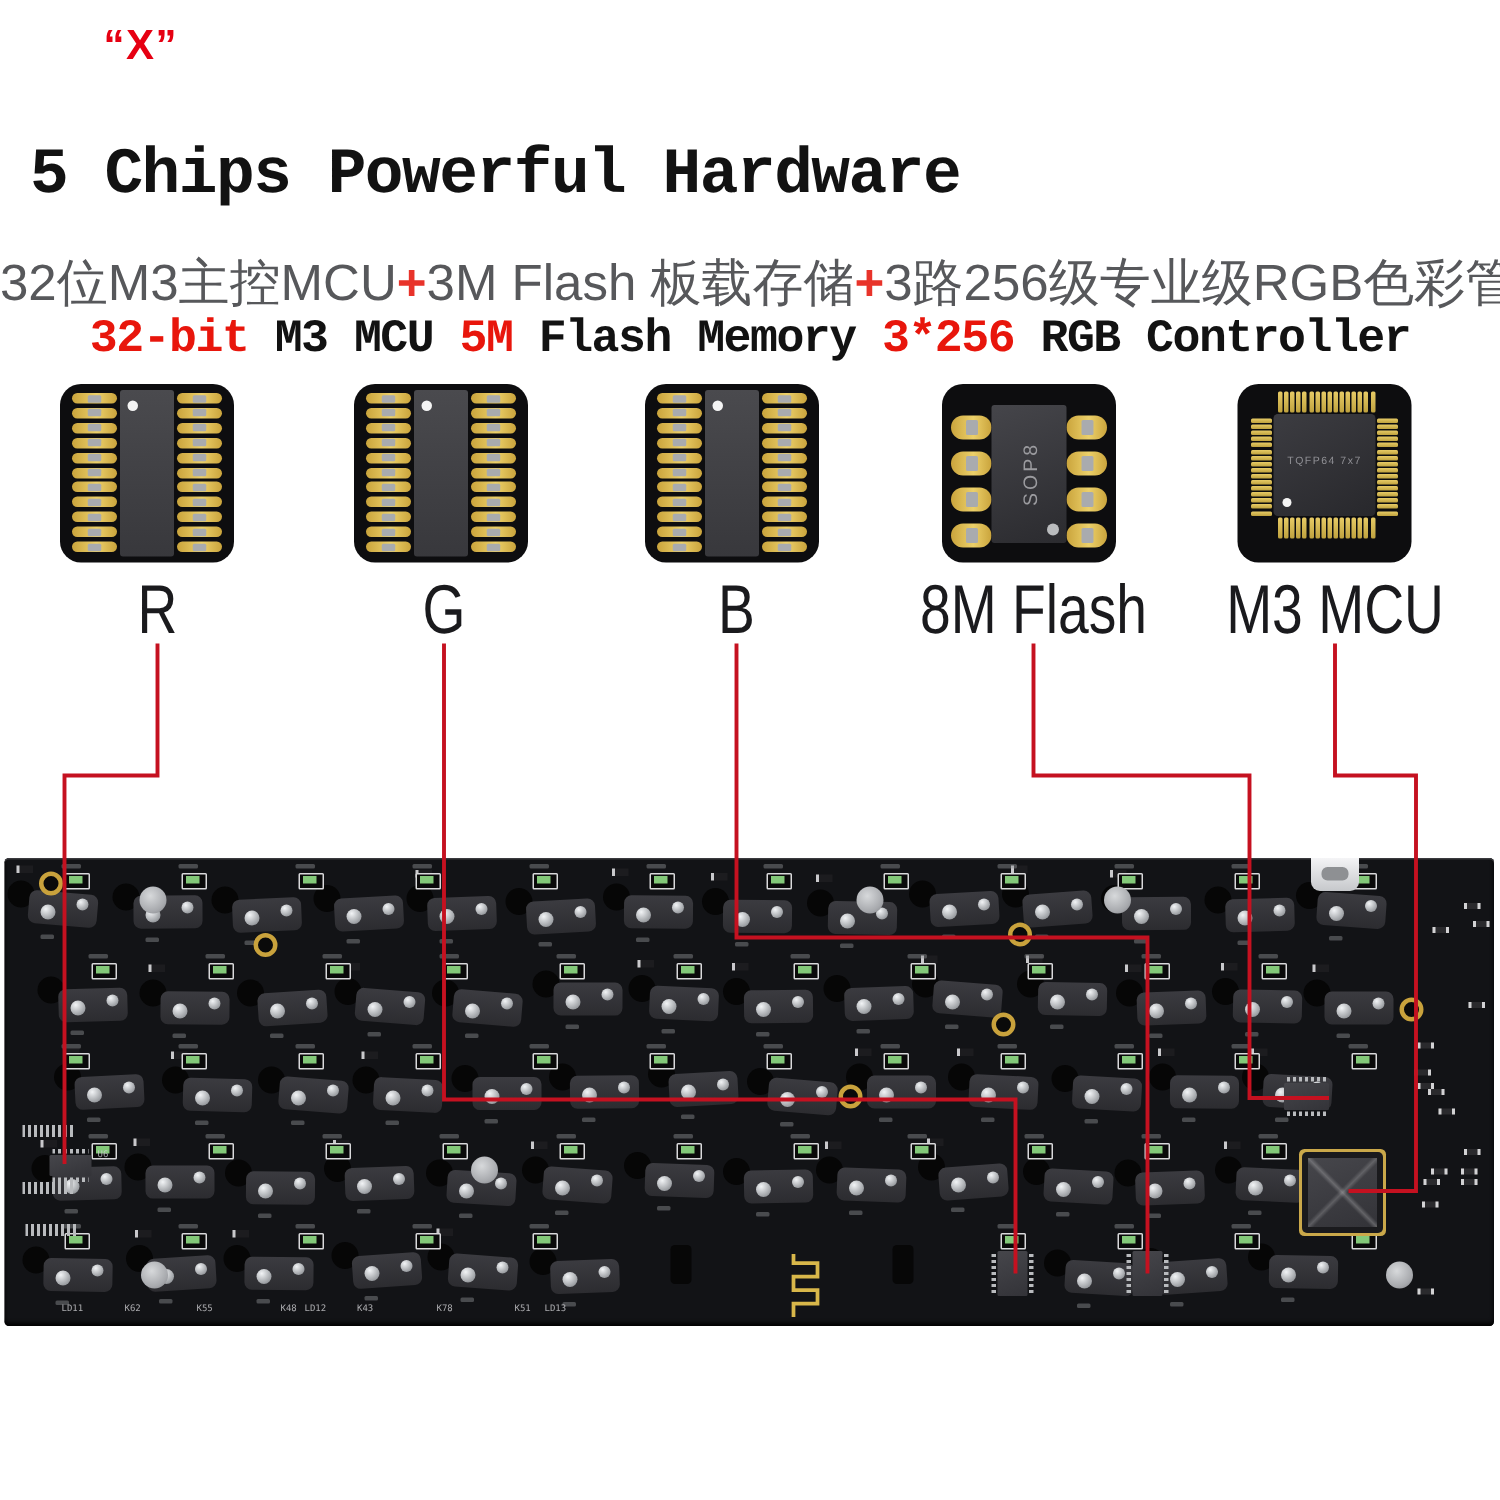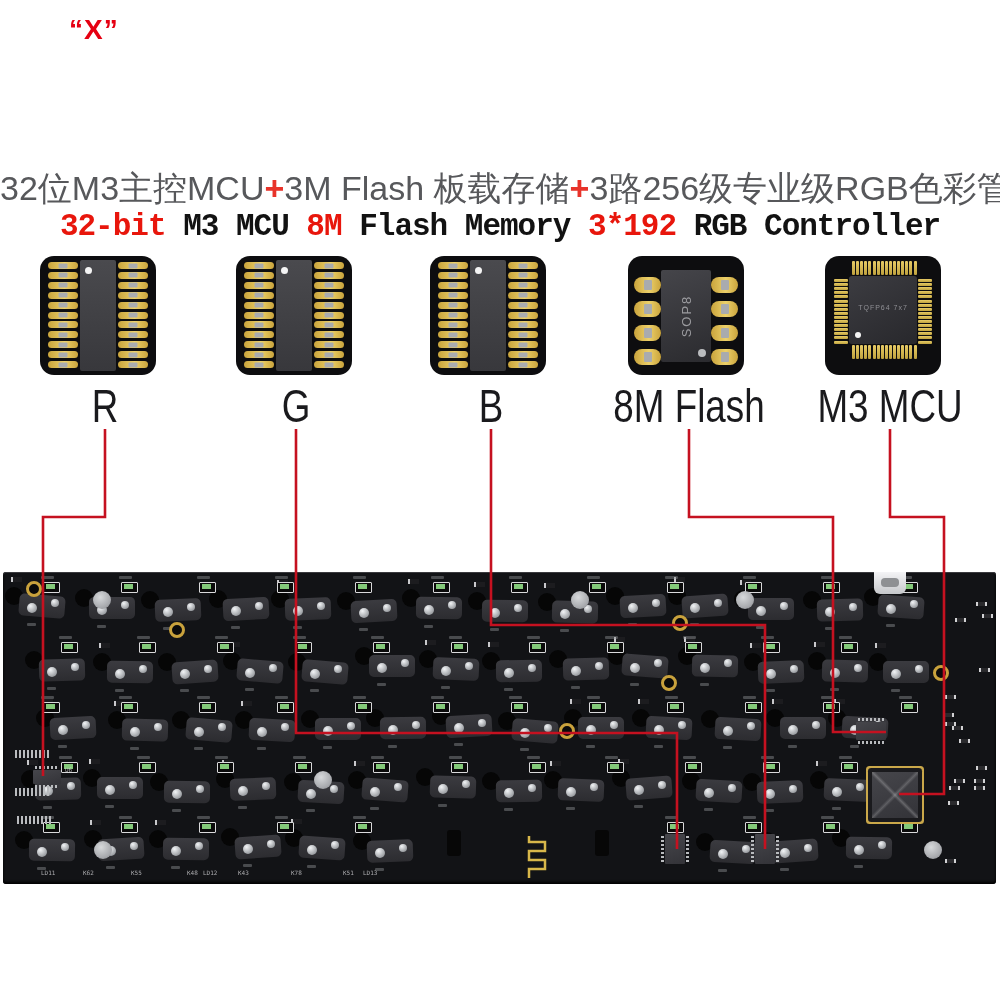--- a/index.html
+++ b/index.html
@@ -64,24 +64,25 @@
 </style>
 </head>
 <body>
 
 <div class="canvas">
   <div class="logo-row">
     <span class="logo-x">“X”</span>
   </div>
 
   <div class="title-row">
+    <span class="title-en">5 Chips Powerful Hardware</span>
   </div>
 
   <div class="subtitle" id="subtitle"><span class="">32位M3主控MCU</span><span class="red">+</span><span class="">3M Flash 板载存储</span><span class="red">+</span><span class="">3路256级专业级RGB色彩管理芯片</span></div>
-  <div class="specline" id="specline"><span class="red">32-bit</span><span class=""> M3 MCU </span><span class="red">8M</span><span class=""> Flash Memory </span><span class="red">3*192</span><span class=""> RGB Controller</span></div>
+  <div class="specline" id="specline"><span class="red">32-bit</span><span class=""> M3 MCU </span><span class="red">5M</span><span class=""> Flash Memory </span><span class="red">3*256</span><span class=""> RGB Controller</span></div>
 
   <div id="chips-row">
       <div class="chip-tile" style="left: 40px;">
         <div class="pin" style="left: 8px; top: 6px; width: 30px; height: 7px;">
           <div class="inner" style="width: 9px; height: 5px;"></div>
         </div>
         <div class="pin" style="left: 78px; top: 6px; width: 30px; height: 7px;">
           <div class="inner" style="width: 9px; height: 5px;"></div>
         </div>
         <div class="pin" style="left: 8px; top: 15.9px; width: 30px; height: 7px;">

